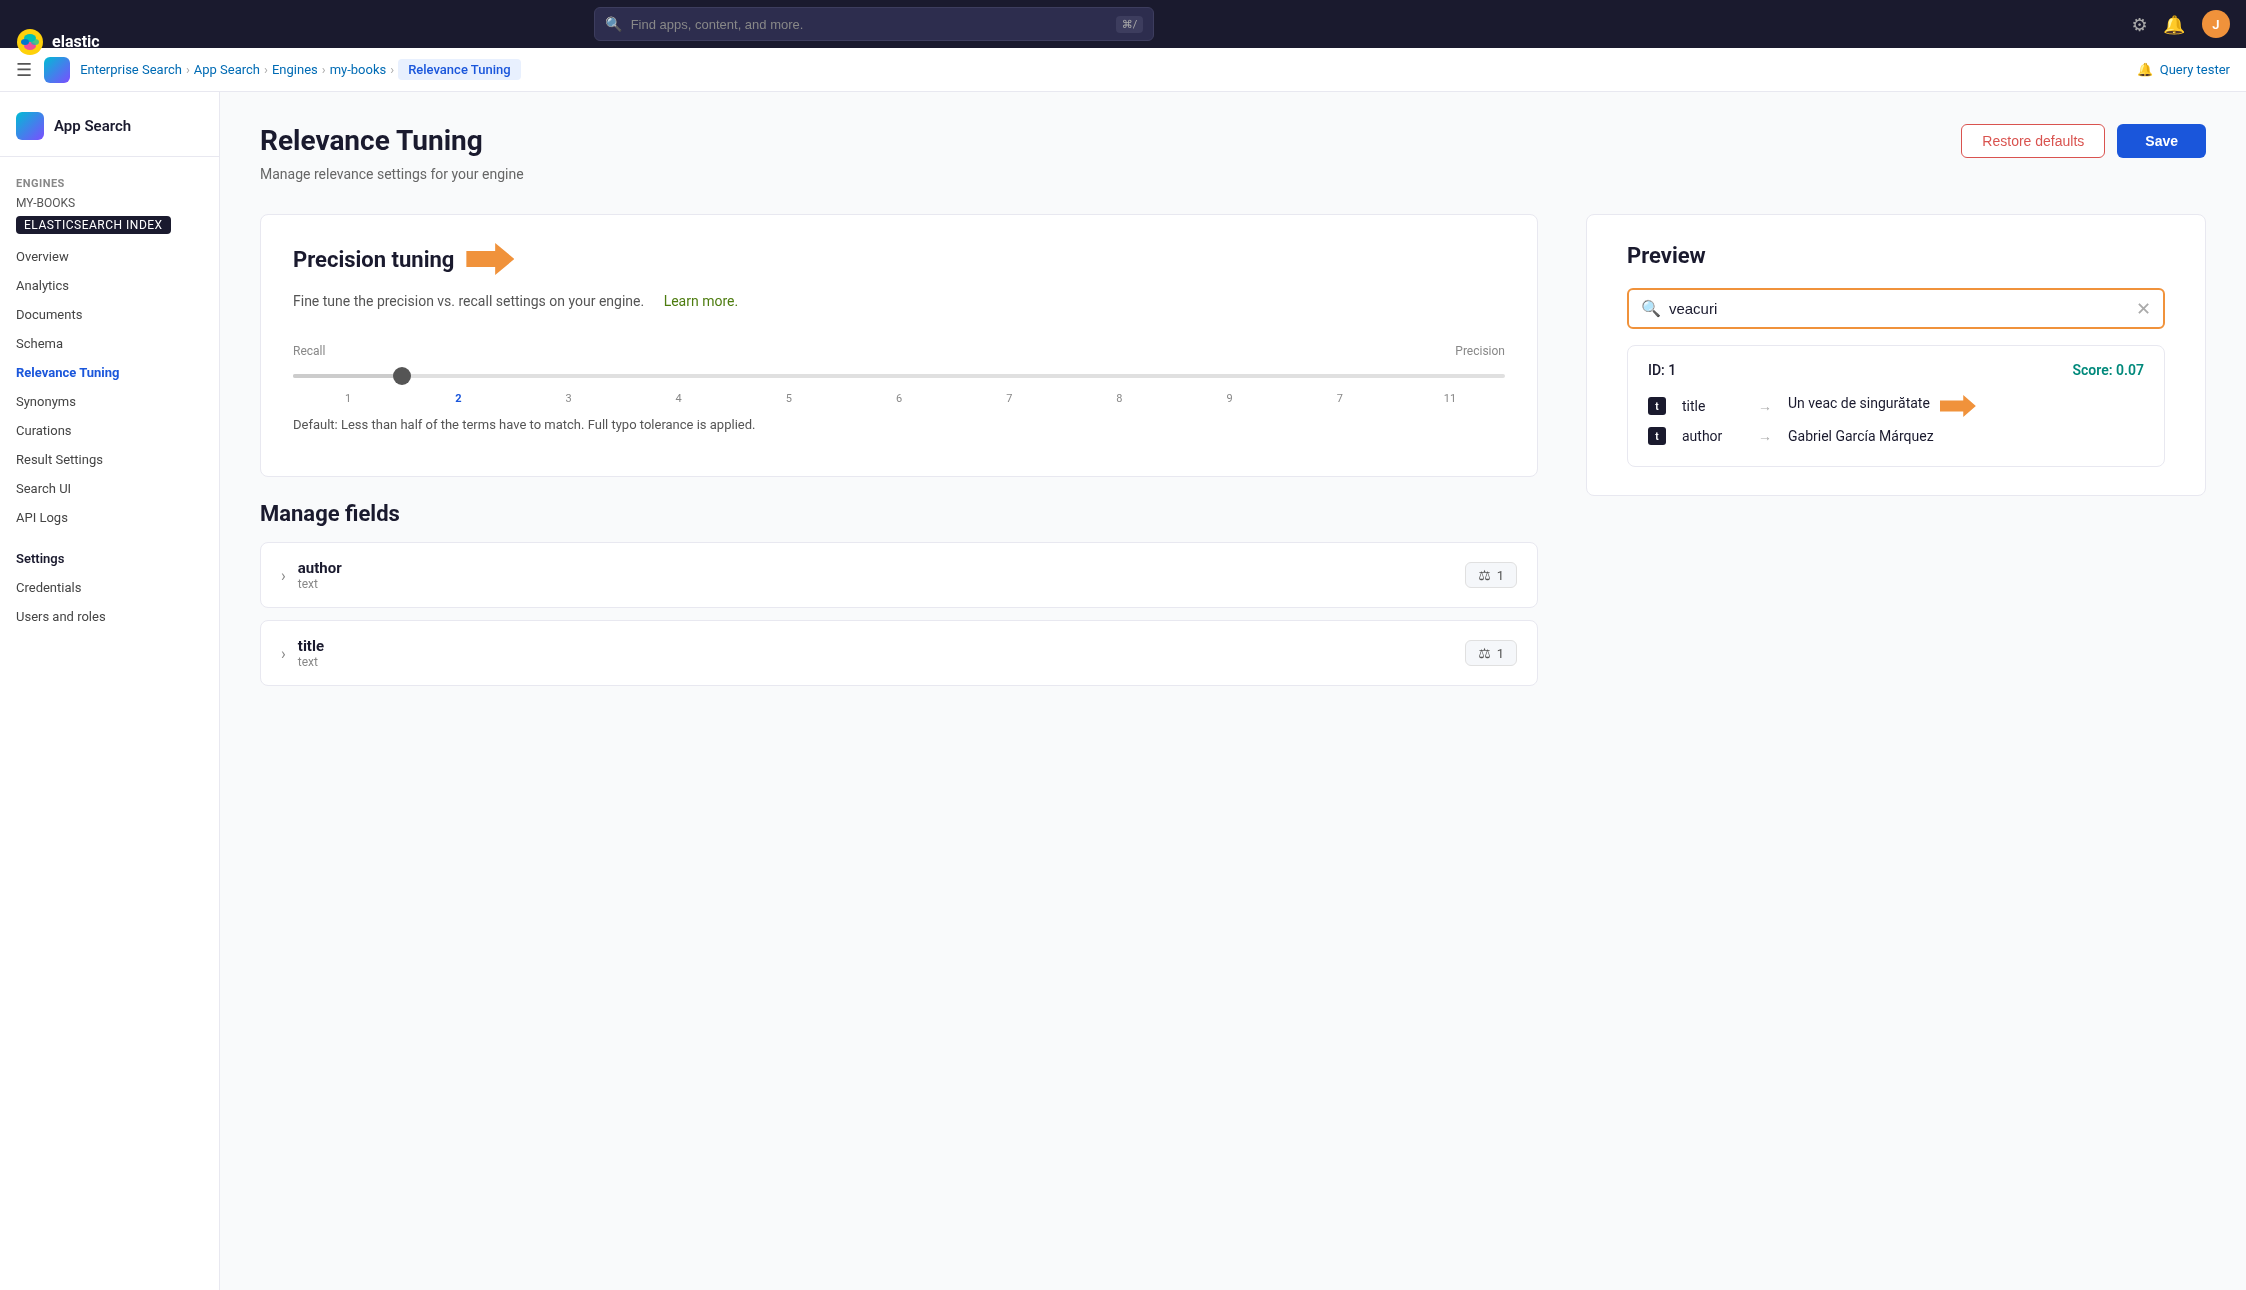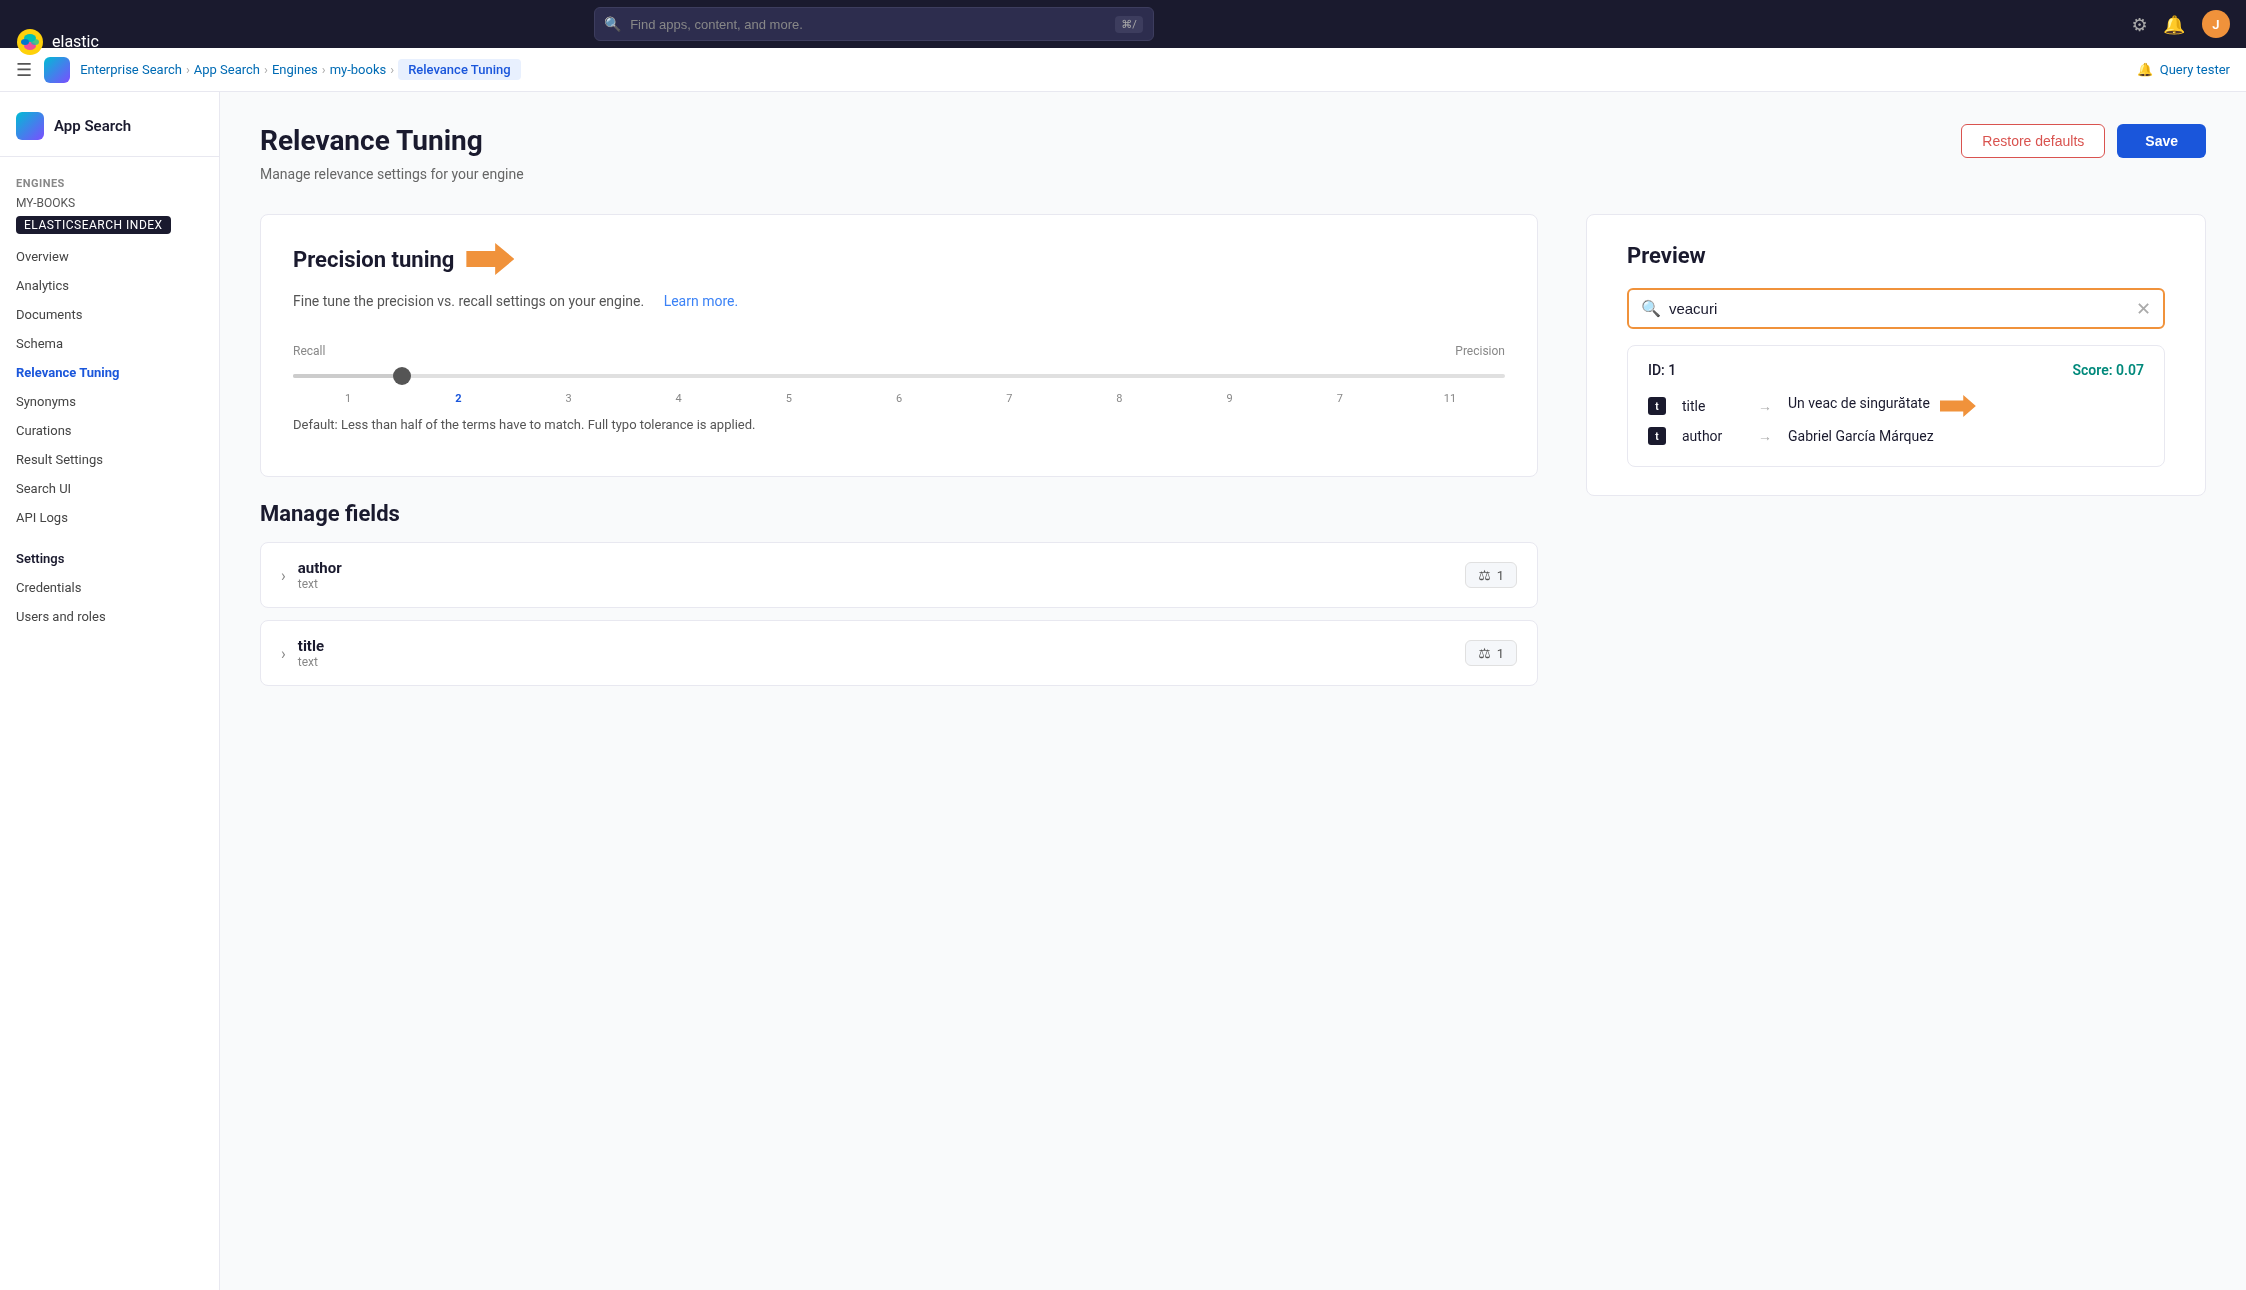--- a/index.html
+++ b/index.html
@@ -7,21 +7,21 @@
 
     
     .top-nav {
       background: #1a1a2e;
       height: 48px;
       display: flex;
       align-items: center;
       padding: 0 16px;
       gap: 12px;
     }
-    .top-nav-logo { display: flex; align-items: center; gap: 8px; color: white; font-size: 16px; font-weight: 400; margin-top: 35px; }
+    .top-nav-logo { display: flex; align-items: center; gap: 8px; color: white; font-size: 16px; font-weight: 700; margin-top: 35px; }
     .top-nav-logo-icon { width: 28px; height: 28px; }
     .top-nav-search {
       flex: 1;
       max-width: 560px;
       margin: 0 auto;
       background: #2d2d4e;
       border: 1px solid #3d3d5e;
       border-radius: 6px;
       display: flex;
       align-items: center;
@@ -188,21 +188,21 @@
       display: flex; align-items: center; gap: 12px;
       margin-bottom: 16px;
     }
     .arrow-icon {
       display: inline-block;
       width: 48px; height: 32px;
       background: #f0923b;
       clip-path: polygon(0 25%, 60% 25%, 60% 0%, 100% 50%, 60% 100%, 60% 75%, 0 75%);
     }
     .section-desc { font-size: 14px; color: #555; margin-bottom: 20px; line-height: 1.5; }
-    .section-desc a { color: #3b82f6; text-decoration: none; padding-left: 16px; }
+    .section-desc a { color: #4d7c0f; text-decoration: none; padding-left: 16px; }
 
     
     .slider-container { margin: 16px 0; }
     .slider-labels { display: flex; justify-content: space-between; font-size: 12px; color: #888; margin-bottom: 8px; margin-top: 32px; }
     .slider-track-wrap { position: relative; padding: 8px 0; }
     .slider-track {
       height: 4px;
       background: #e0e0e0;
       border-radius: 2px;
       position: relative;

